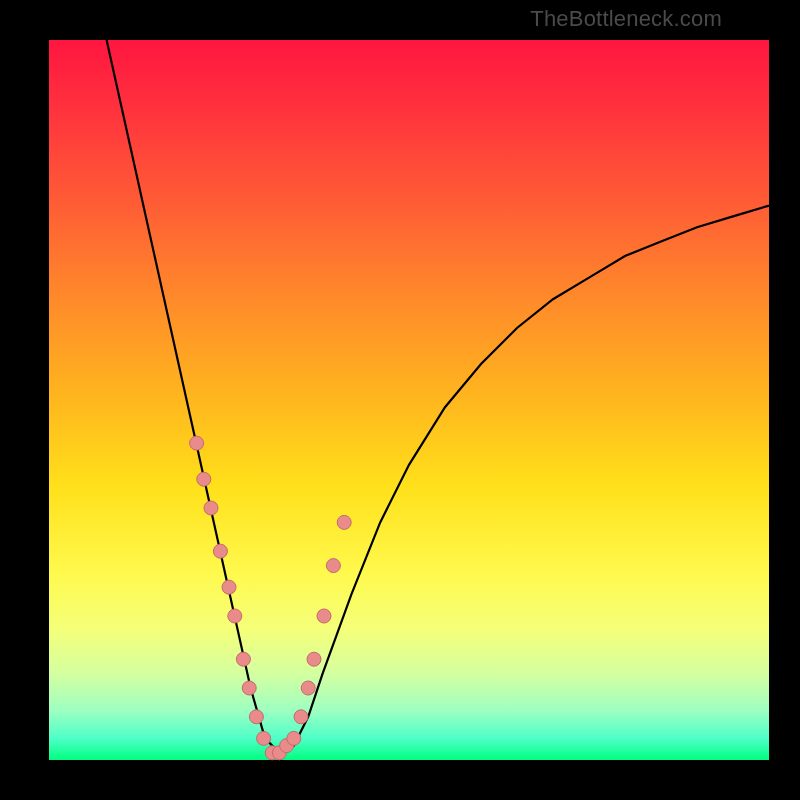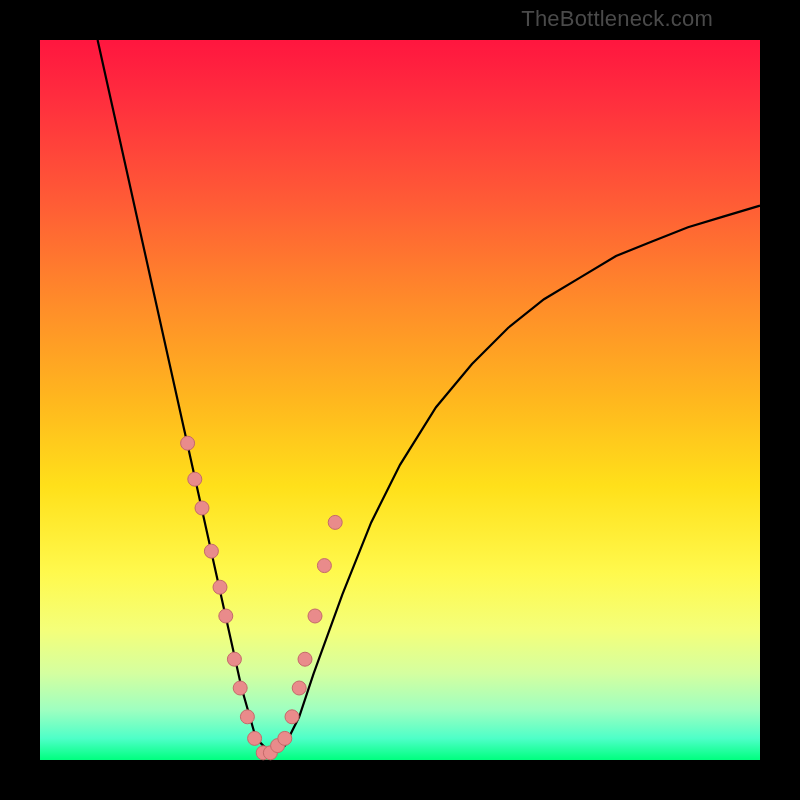--- a/index.html
+++ b/index.html
@@ -6,21 +6,21 @@
     margin: 0;
     padding: 0;
     width: 800px;
     height: 800px;
     background: #000;
     font-family: Arial, Helvetica, sans-serif;
     overflow: hidden;
   }
   .frame {
     position: absolute;
-    left: 0;
+    left: 9px;
     top: 0;
     width: 723px;
     height: 800px;
     background: #000;
   }
   .plot {
     position: absolute;
     left: 40px;
     top: 40px;
     width: 720px;

